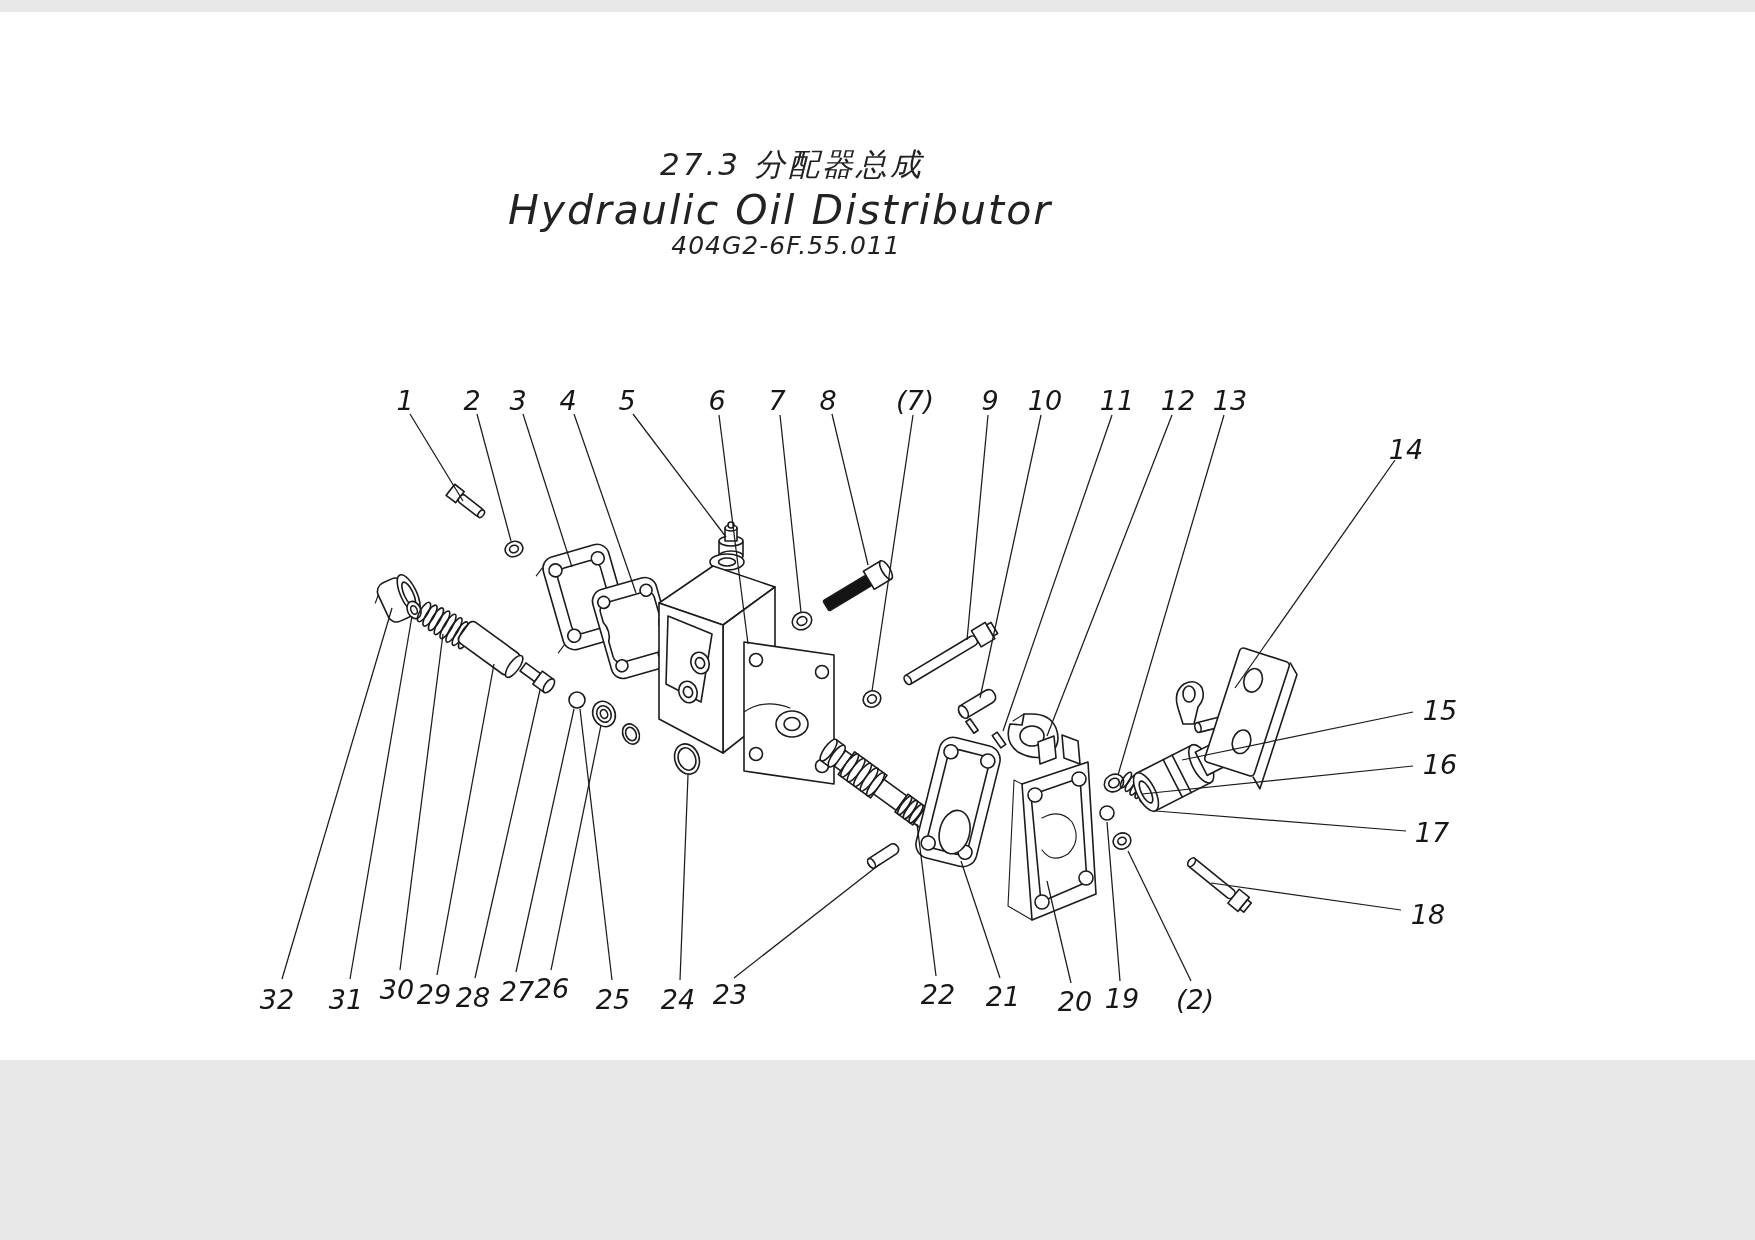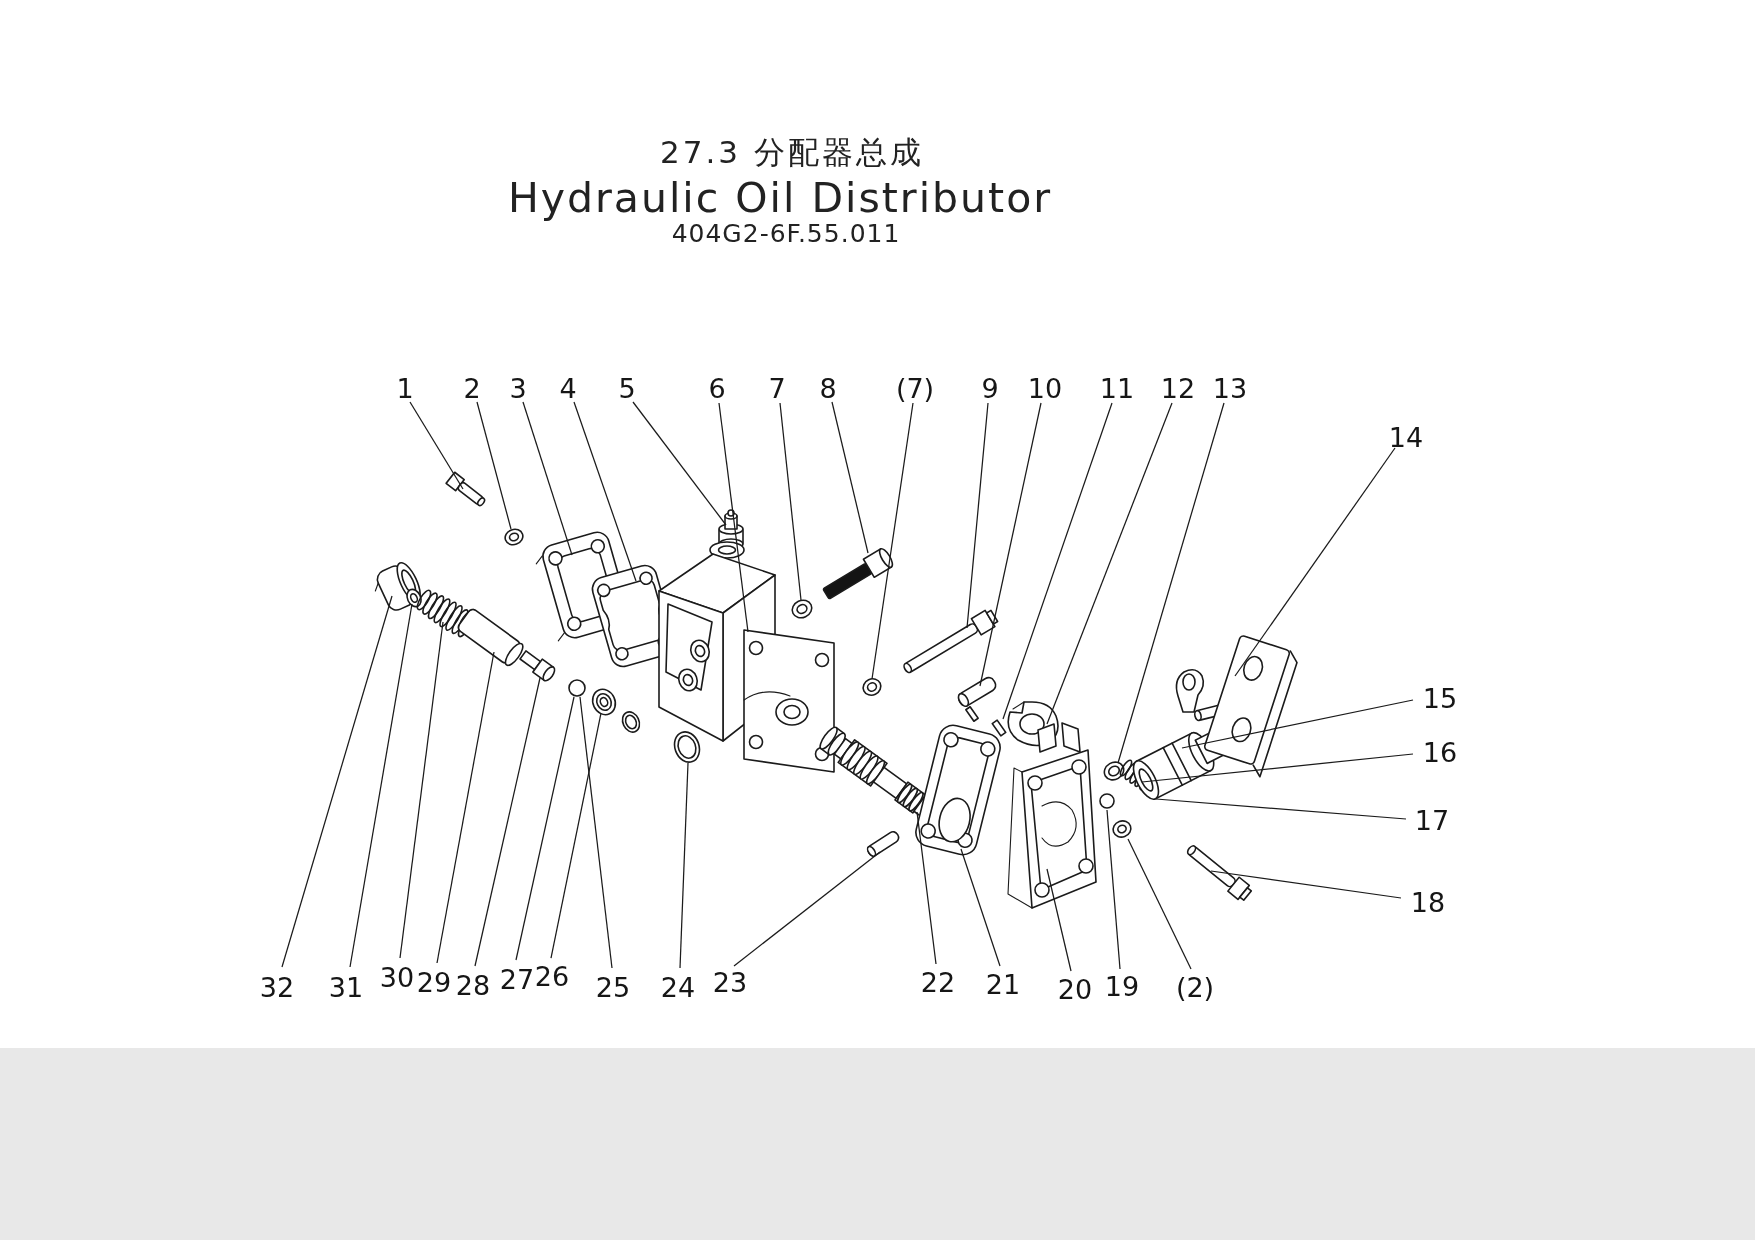--- a/index.html
+++ b/index.html
@@ -1,18 +1,18 @@
 <!DOCTYPE html>
 <html><head>
 <meta charset="utf-8">
 <style>
   html,body{margin:0;padding:0;background:#e8e8e8;}
   .page{
-    width:1755px;height:1048px;background:#ffffff;position:relative;margin:0 auto;
-    font-family:"DejaVu Sans",sans-serif;overflow:hidden;
+    width:1755px;height:1048px;background:#ffffff;position:relative;margin:12px auto;
+    font-family:"DejaVu Sans",sans-serif;overflow:hidden;font-style:italic;
   }
   #diagram-svg{position:absolute;left:0;top:0;}
   
   g.part > *{fill:#ffffff;stroke:#1b1b1b;stroke-width:1.6;stroke-linejoin:round;stroke-linecap:round;}
   g.part > .nofill{fill:none;}
   g.part > .dark{fill:#141414;}
   g.part > .thin{stroke-width:1.1;fill:none;}
   .leader{stroke:#1b1b1b;stroke-width:1.25;fill:none;}
   .callout{
     font-family:"DejaVu Sans",sans-serif;font-size:27px;fill:#161616;

